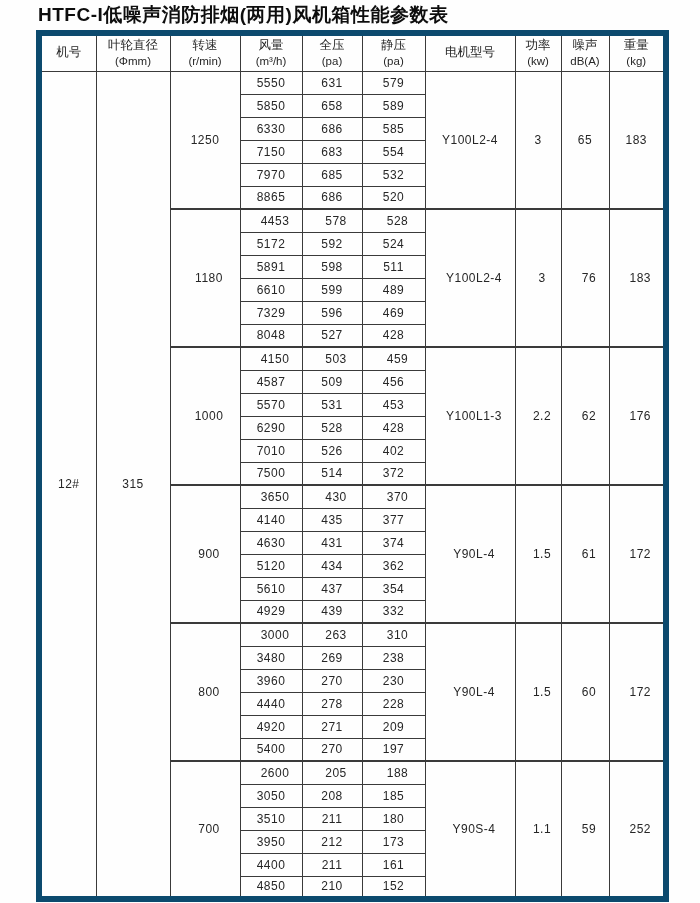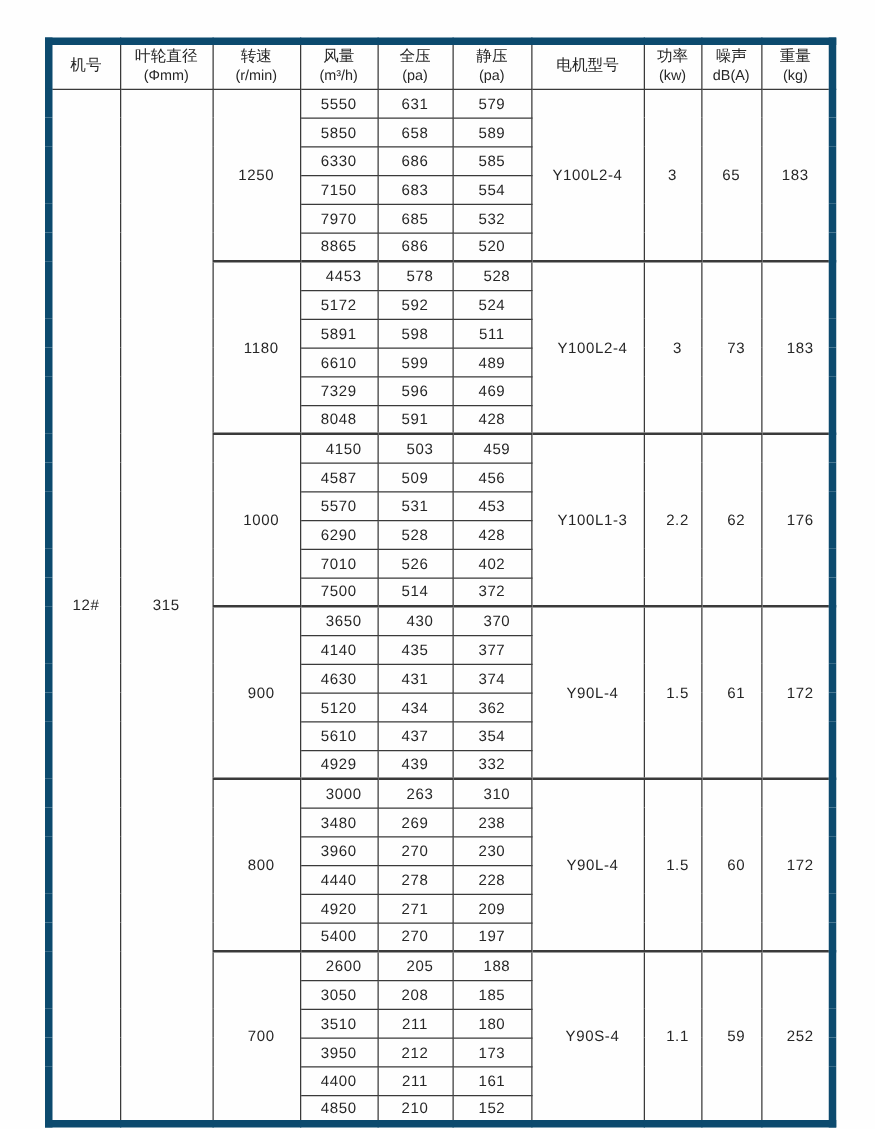--- a/index.html
+++ b/index.html
@@ -57,20 +57,21 @@
     font-size: 12px;
     letter-spacing: 0.5px;
   }
   tbody tr.group-start td { border-top-width: 2px; padding-left: 8px; }
 </style>
 </head>
 <body>
 
 <div class="page">
 
+  <div class="page-title">HTFC-I低噪声消防排烟(两用)风机箱性能参数表</div>
 
   <table class="spec">
     <colgroup>
       <col style="width:57px">
       <col style="width:74px">
       <col style="width:70px">
       <col style="width:62px">
       <col style="width:60px">
       <col style="width:63px">
       <col style="width:90px">
@@ -160,21 +161,21 @@
           <td>686</td>
           <td>520</td>
         </tr>
         <tr class="group-start">
           <td rowspan="6">1180</td>
           <td>4453</td>
           <td>578</td>
           <td>528</td>
           <td rowspan="6">Y100L2-4</td>
           <td rowspan="6">3</td>
-          <td rowspan="6">73</td>
+          <td rowspan="6">76</td>
           <td rowspan="6">183</td>
         </tr>
         <tr>
           <td>5172</td>
           <td>592</td>
           <td>524</td>
         </tr>
         <tr>
           <td>5891</td>
           <td>598</td>
@@ -185,21 +186,21 @@
           <td>599</td>
           <td>489</td>
         </tr>
         <tr>
           <td>7329</td>
           <td>596</td>
           <td>469</td>
         </tr>
         <tr>
           <td>8048</td>
-          <td>591</td>
+          <td>527</td>
           <td>428</td>
         </tr>
         <tr class="group-start">
           <td rowspan="6">1000</td>
           <td>4150</td>
           <td>503</td>
           <td>459</td>
           <td rowspan="6">Y100L1-3</td>
           <td rowspan="6">2.2</td>
           <td rowspan="6">62</td>

